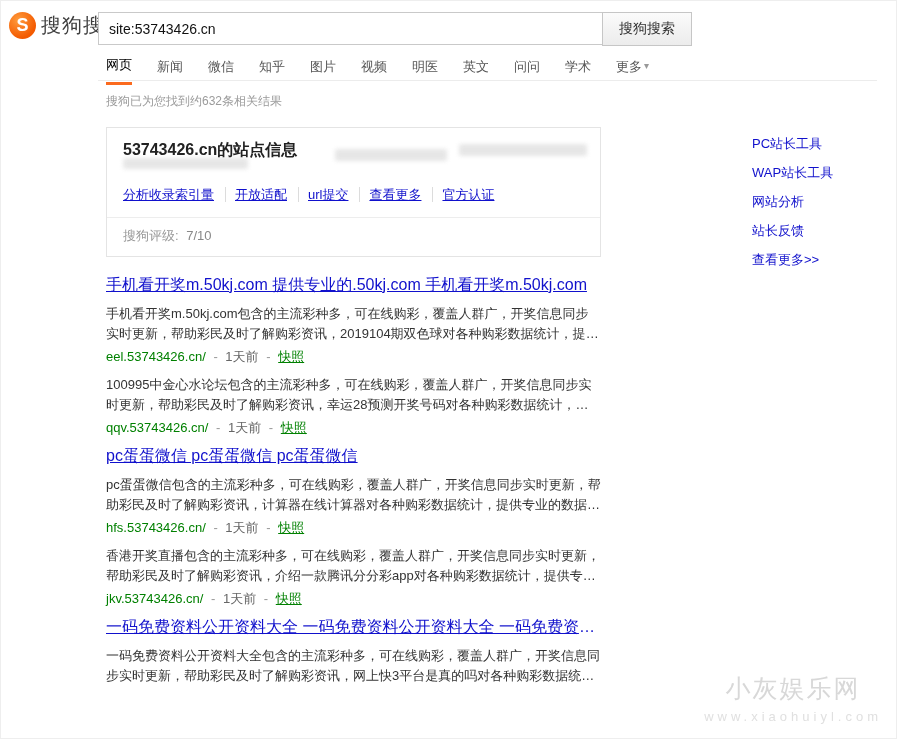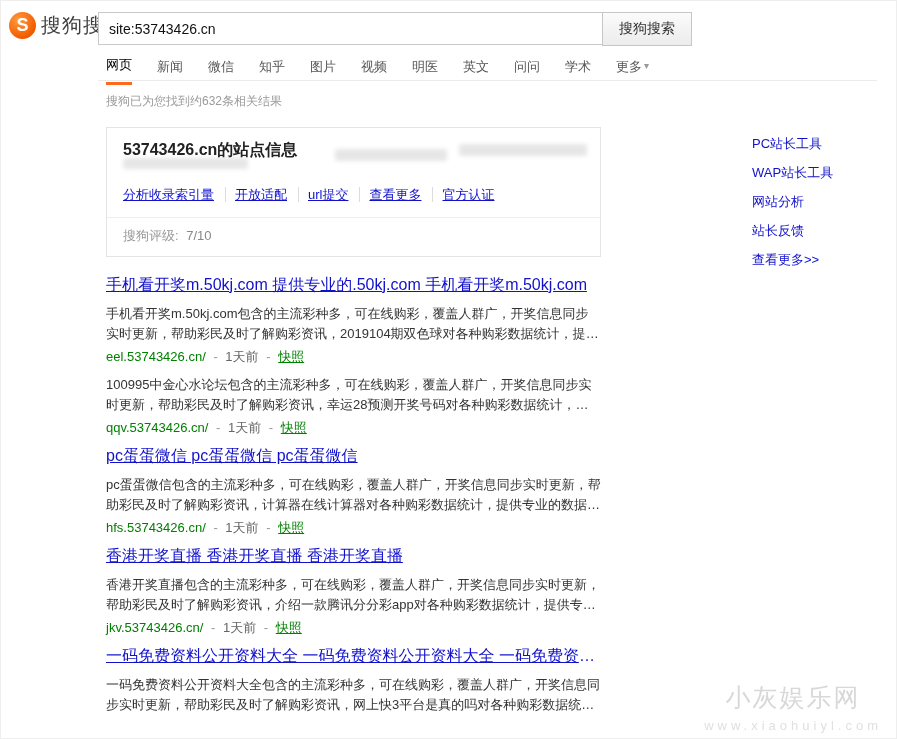--- a/index.html
+++ b/index.html
@@ -113,21 +113,21 @@
   
   .sidebar { position: absolute; left: 751px; top: 134px; width: 146px; }
   .sidebar-title { font-size: 15px; font-weight: bold; color: #111; margin-bottom: 12px; }
   .sidebar a {
     display: block; font-size: 13px; color: #1111cc;
     text-decoration: none; margin-bottom: 11px; cursor: pointer;
   }
 
   
   .watermark {
-    position: absolute; right: 14px; bottom: 5px; text-align: center;
+    position: absolute; right: 14px; bottom: 14px; text-align: center;
     pointer-events: none;
   }
   .wm-name { font-size: 25px; color: #d8d8d8; letter-spacing: 2px; }
   .wm-url { font-size: 13px; color: #e0e0e0; letter-spacing: 4px; margin-top: 4px; }
 </style>
 </head>
 <body>
 
 <div class="page">
 
@@ -219,21 +219,20 @@
       <div class="r-meta">
         <span class="r-url">hfs.53743426.cn/</span>
         <span class="r-sep">-</span>
         <span class="r-time">1天前</span>
         <span class="r-sep">-</span>
         <a class="r-cache">快照</a>
       </div>
     </div>
 
     <div class="result">
-      <a class="r-title">香港开奖直播 香港开奖直播 香港开奖直播</a>
       <div class="r-snippet">香港开奖直播包含的主流彩种多，可在线购彩，覆盖人群广，开奖信息同步实时更新，帮助彩民及时了解购彩资讯，介绍一款腾讯分分彩app对各种购彩数据统计，提供专业的数据...</div>
       <div class="r-meta">
         <span class="r-url">jkv.53743426.cn/</span>
         <span class="r-sep">-</span>
         <span class="r-time">1天前</span>
         <span class="r-sep">-</span>
         <a class="r-cache">快照</a>
       </div>
     </div>
 

